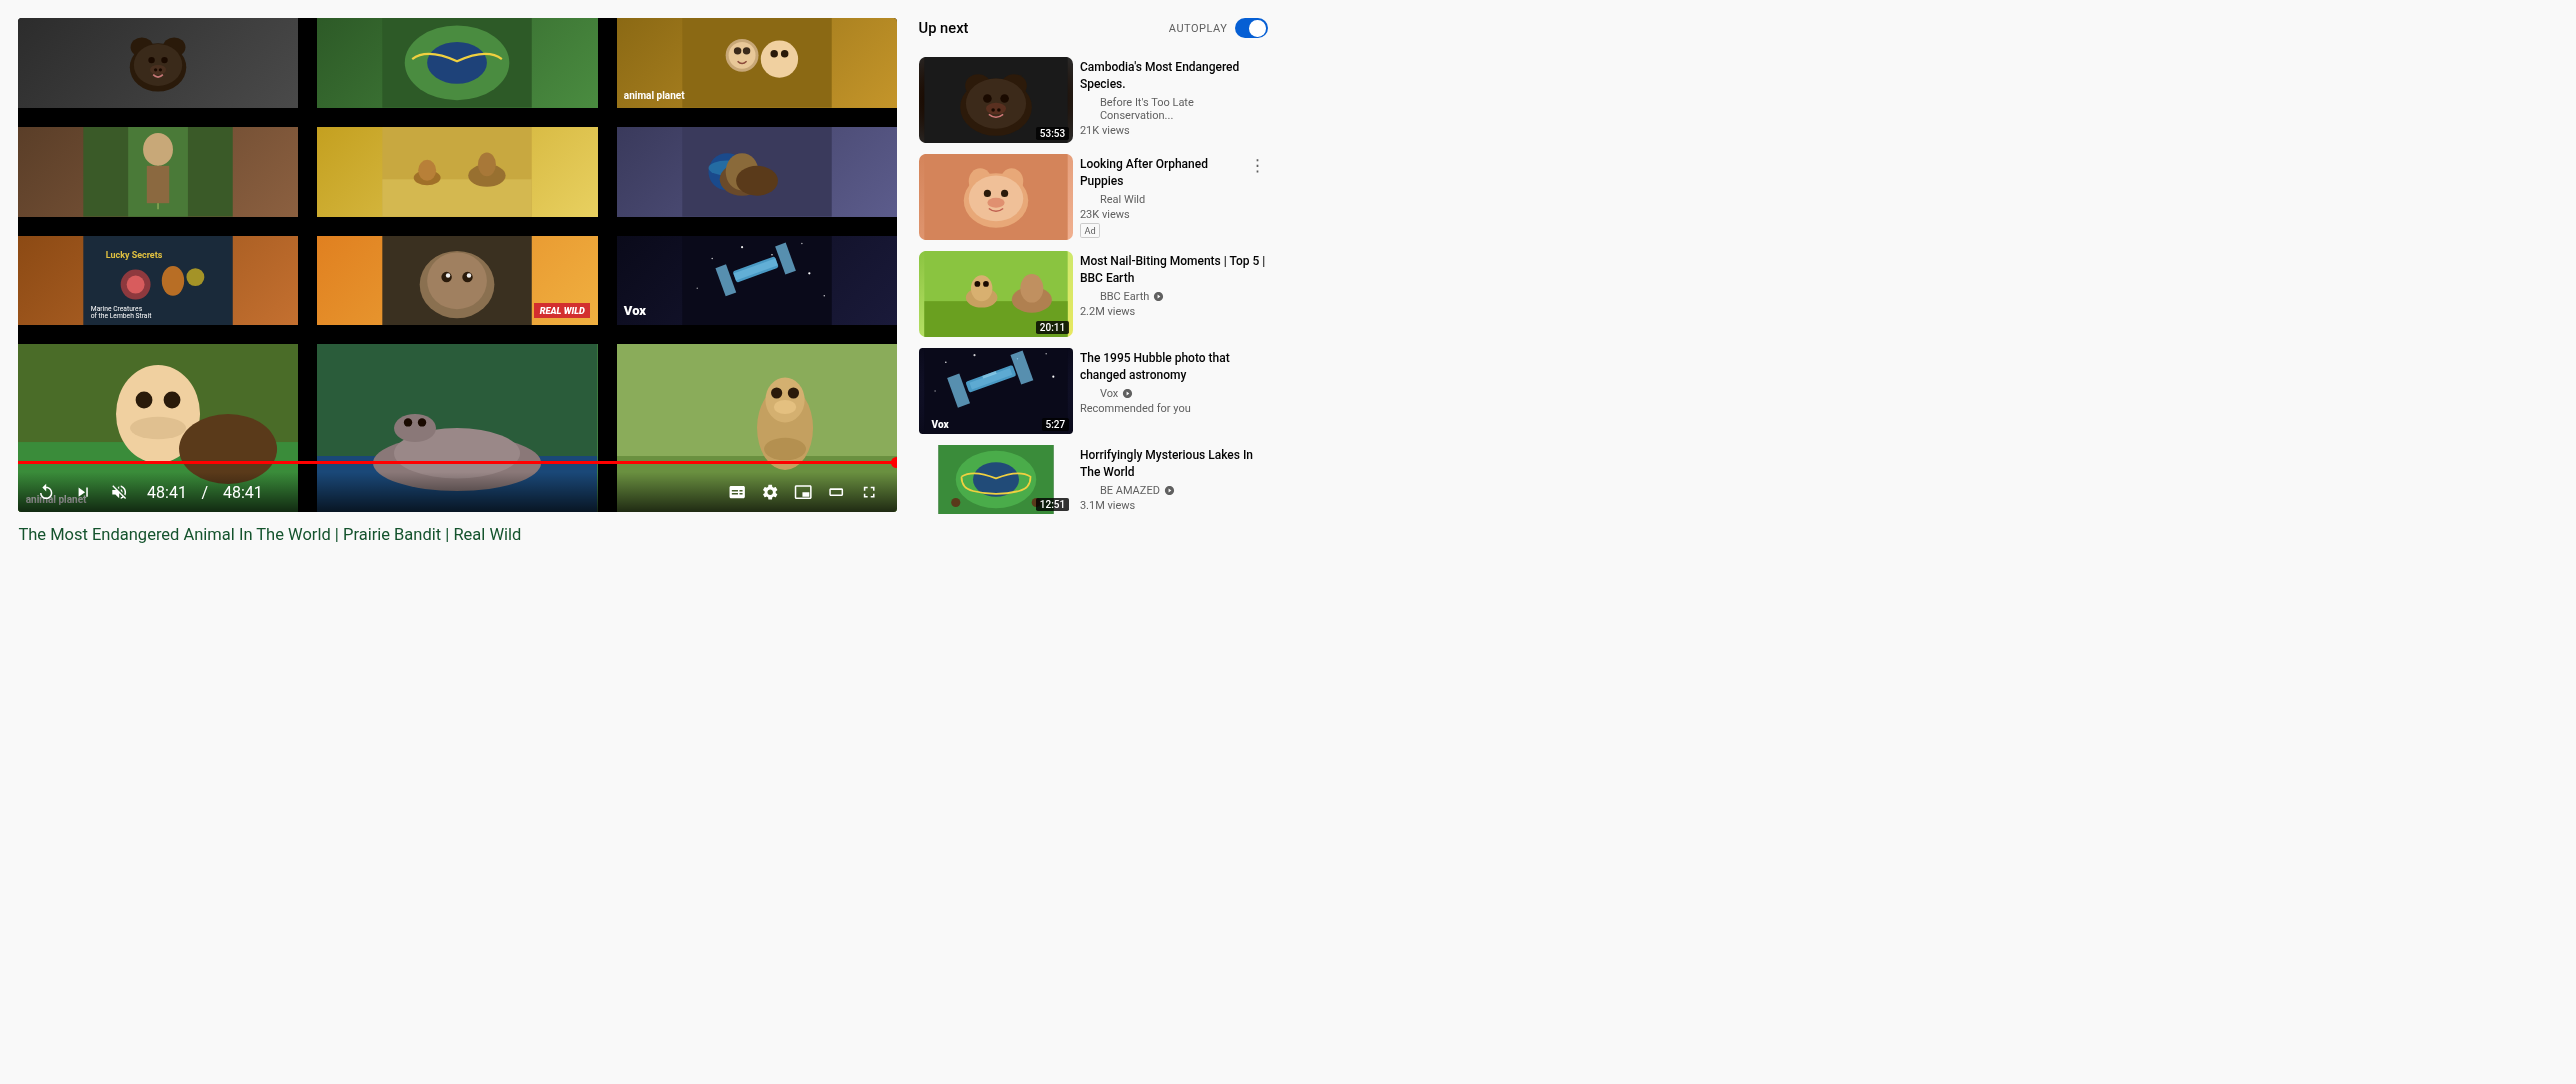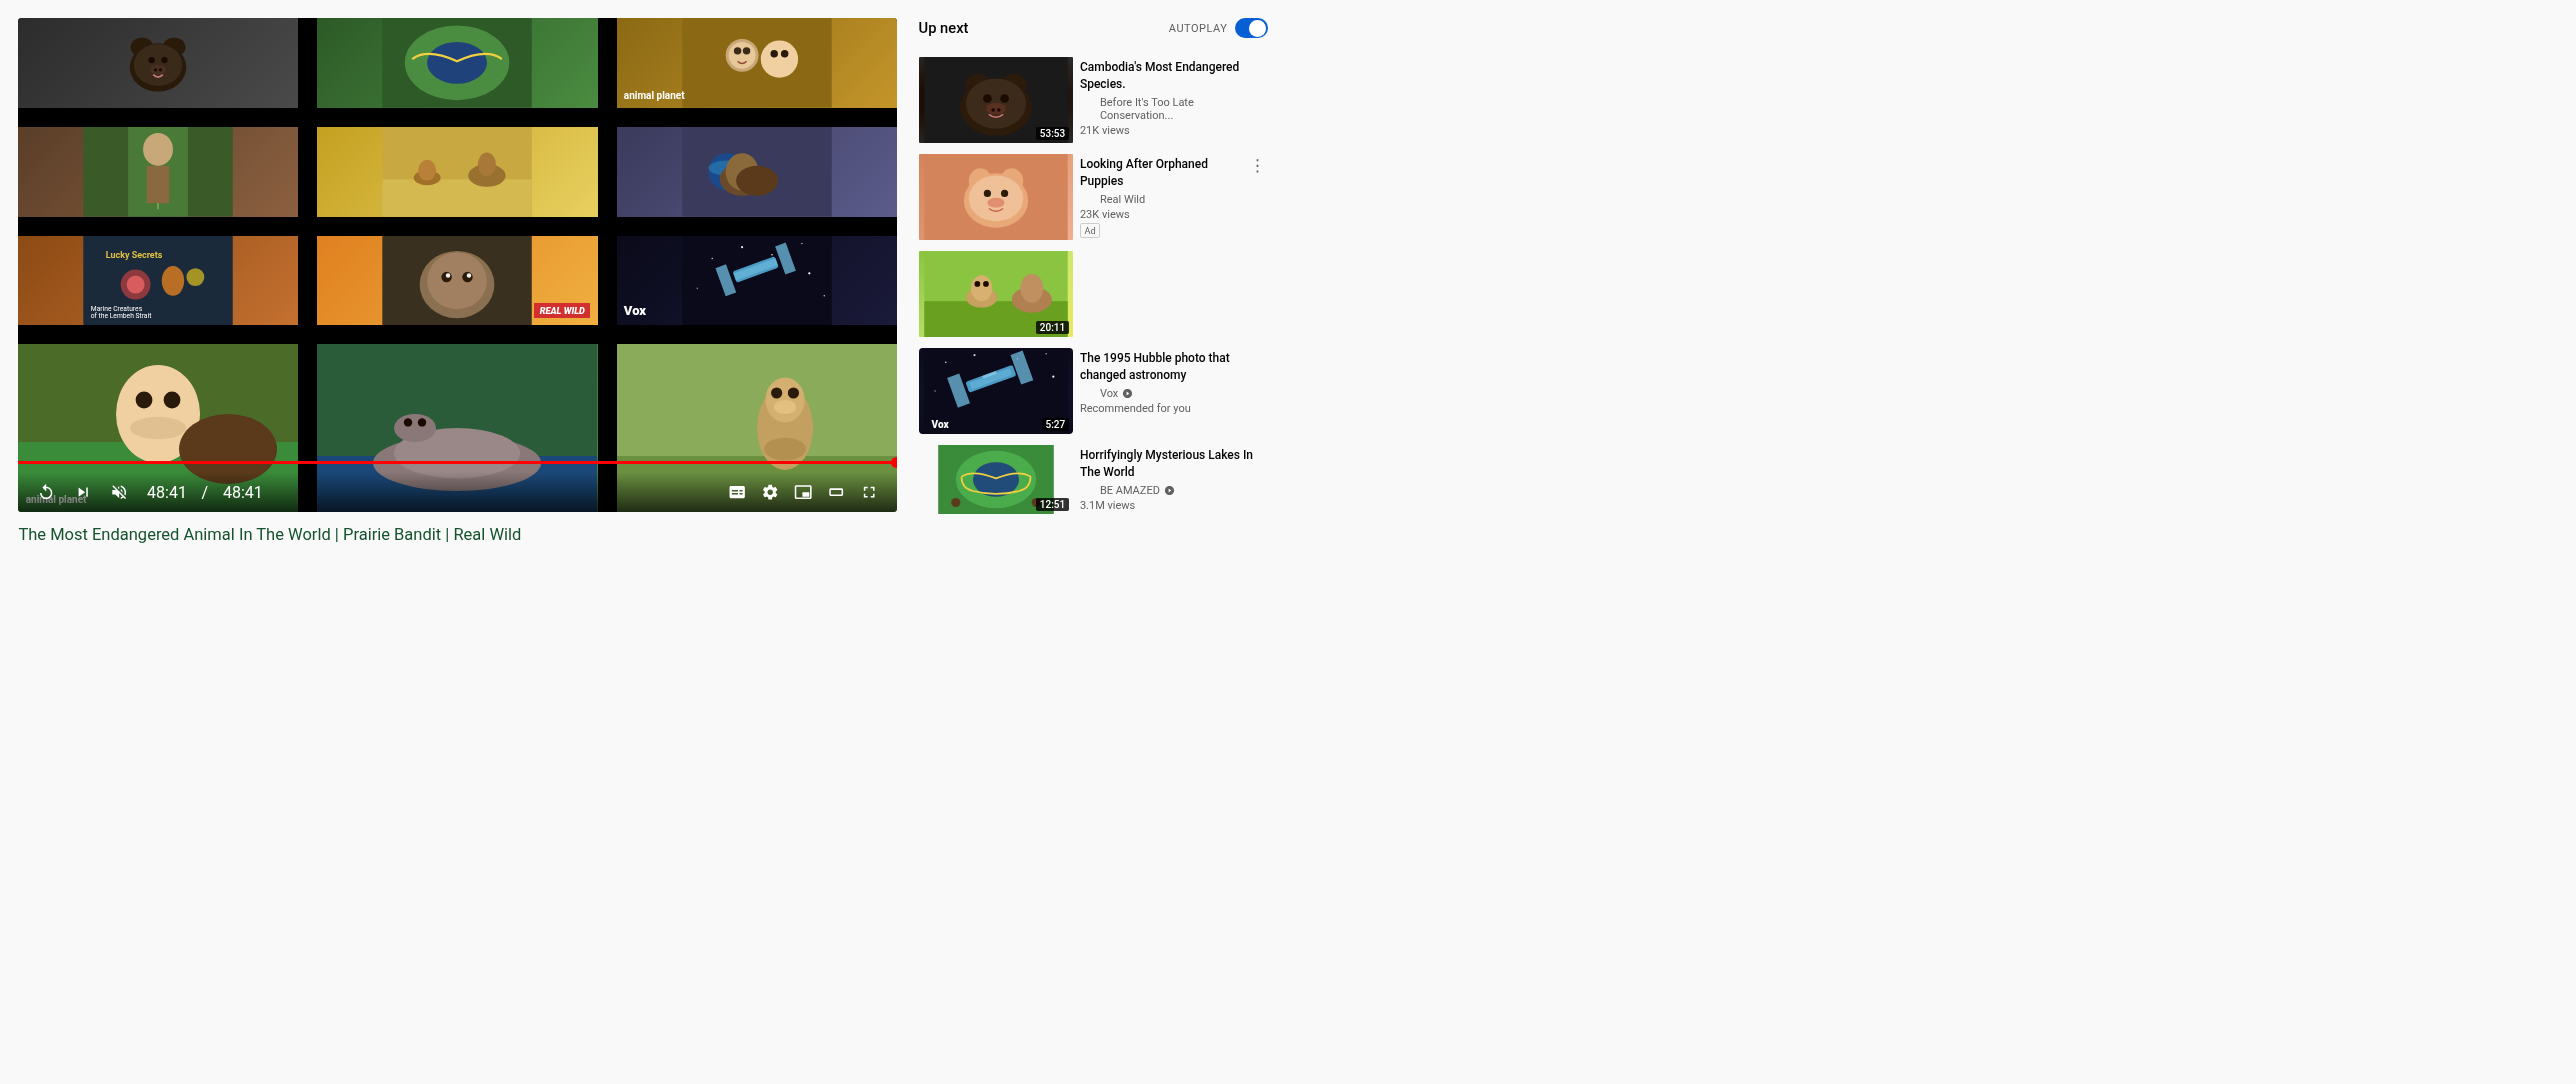--- a/index.html
+++ b/index.html
@@ -155,21 +155,21 @@
       gap: 7.3px;
       margin-bottom: 11px;
       cursor: pointer;
       align-items: flex-start;
     }
 
     .card-thumbnail {
       width: 154px;
       height: 86px;
       flex-shrink: 0;
-      border-radius: 1px;
+      border-radius: 7px;
       overflow: hidden;
       position: relative;
     }
 
     .card-duration {
       position: absolute;
       bottom: 3.7px;
       right: 3.7px;
       background: rgba(0,0,0,0.8);
       color: white;
@@ -589,20 +589,30 @@
           <rect width="200" height="120" fill="#8ac440"></rect>
           <rect x="0" y="70" width="200" height="50" fill="#6aa020"></rect>
           <ellipse cx="80" cy="65" rx="22" ry="14" fill="#c8a060"></ellipse>
           <ellipse cx="80" cy="52" rx="15" ry="18" fill="#d8b070"></ellipse>
           <circle cx="74" cy="46" r="4" fill="#1a0a00"></circle>
           <circle cx="86" cy="46" r="4" fill="#1a0a00"></circle>
           <ellipse cx="150" cy="68" rx="28" ry="18" fill="#b08050"></ellipse>
           <ellipse cx="150" cy="52" rx="16" ry="20" fill="#c09060"></ellipse>
         </svg>
         <div class="card-duration">20:11</div>
+      </div>
+      <div class="card-info">
+        <div class="card-title">Most Nail-Biting Moments | Top 5 | BBC Earth</div>
+        <div class="card-channel">
+          <span>BBC Earth</span>
+          <svg class="verified-icon" viewBox="0 0 24 24" width="13" height="13" fill="#606060">
+              <path d="M12 2C6.48 2 2 6.48 2 12s4.48 10 10 10 10-4.48 10-10S17.52 2 12 2zm-2 14.5v-9l6 4.5-6 4.5z"></path>
+            </svg>
+        </div>
+        <div class="card-views">2.2M views</div>
       </div>
     </div>
 
     <div class="video-card">
       <div class="card-thumbnail" style="background:#0a0a1a;width:154px;height:86px;flex-shrink:0;border-radius:3.7px;overflow:hidden;position:relative;">
         <div class="vox-card-bg">
           <svg width="100%" height="100%" viewBox="0 0 200 120" style="font-size:14px">
             <rect width="200" height="120" fill="#0a0a1a"></rect>
             <circle cx="30" cy="20" r="1" fill="white"></circle>
             <circle cx="70" cy="10" r="1.5" fill="white" opacity="0.8"></circle>

